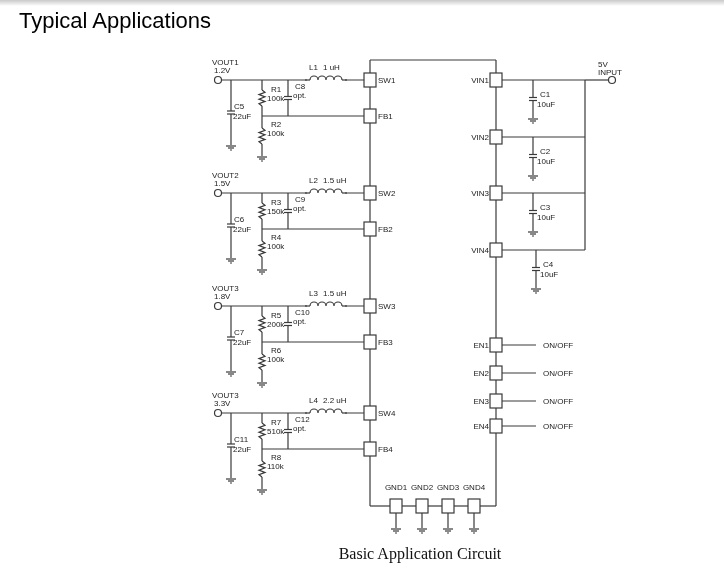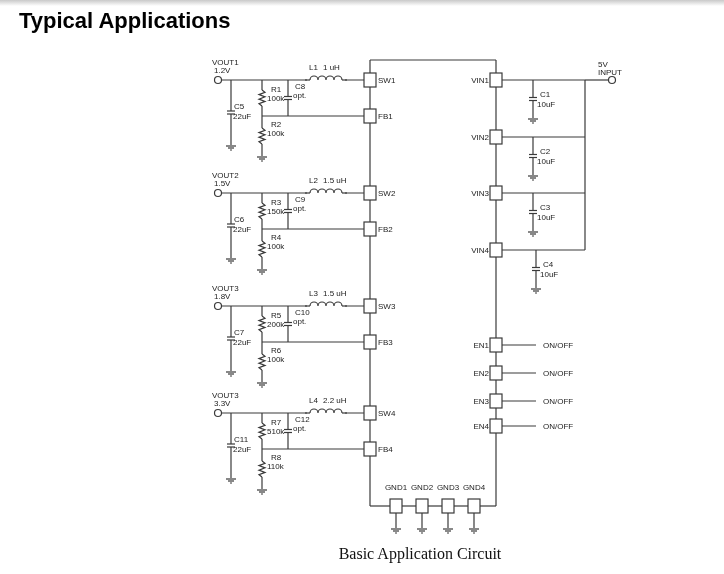--- a/index.html
+++ b/index.html
@@ -1,20 +1,20 @@
 <!DOCTYPE html>
 <html><head>
 <meta charset="utf-8">
 <style>
   html, body { margin: 0; padding: 0; background: #ffffff; }
   body { width: 724px; height: 574px; position: relative; overflow: hidden; }
   .topband { position: absolute; left: 0; top: 0; width: 724px; height: 6px;
     background: linear-gradient(#c9c9c9, #ffffff); }
   .title { position: absolute; left: 19px; top: 8px; margin: 0;
-    font-family: "Liberation Sans", sans-serif; font-weight: bold; font-size: 22px; color: #000; }
+    font-family: "Liberation Sans", sans-serif; font-weight: normal; font-size: 22px; color: #000; }
   .caption { position: absolute; left: 0; width: 840px; top: 545px; text-align: center;
     font-family: "Liberation Serif", serif; font-size: 16px; color: #111; }
   svg { position: absolute; left: 0; top: 0; }
   svg text { font-family: "Liberation Sans", sans-serif; font-size: 8px; fill: #222; }
   .w { stroke: #3a3a3a; stroke-width: 1.2; fill: none; }
   .pin { stroke: #3a3a3a; stroke-width: 1.2; fill: #fff; }
 </style>
 </head>
 <body>
 

